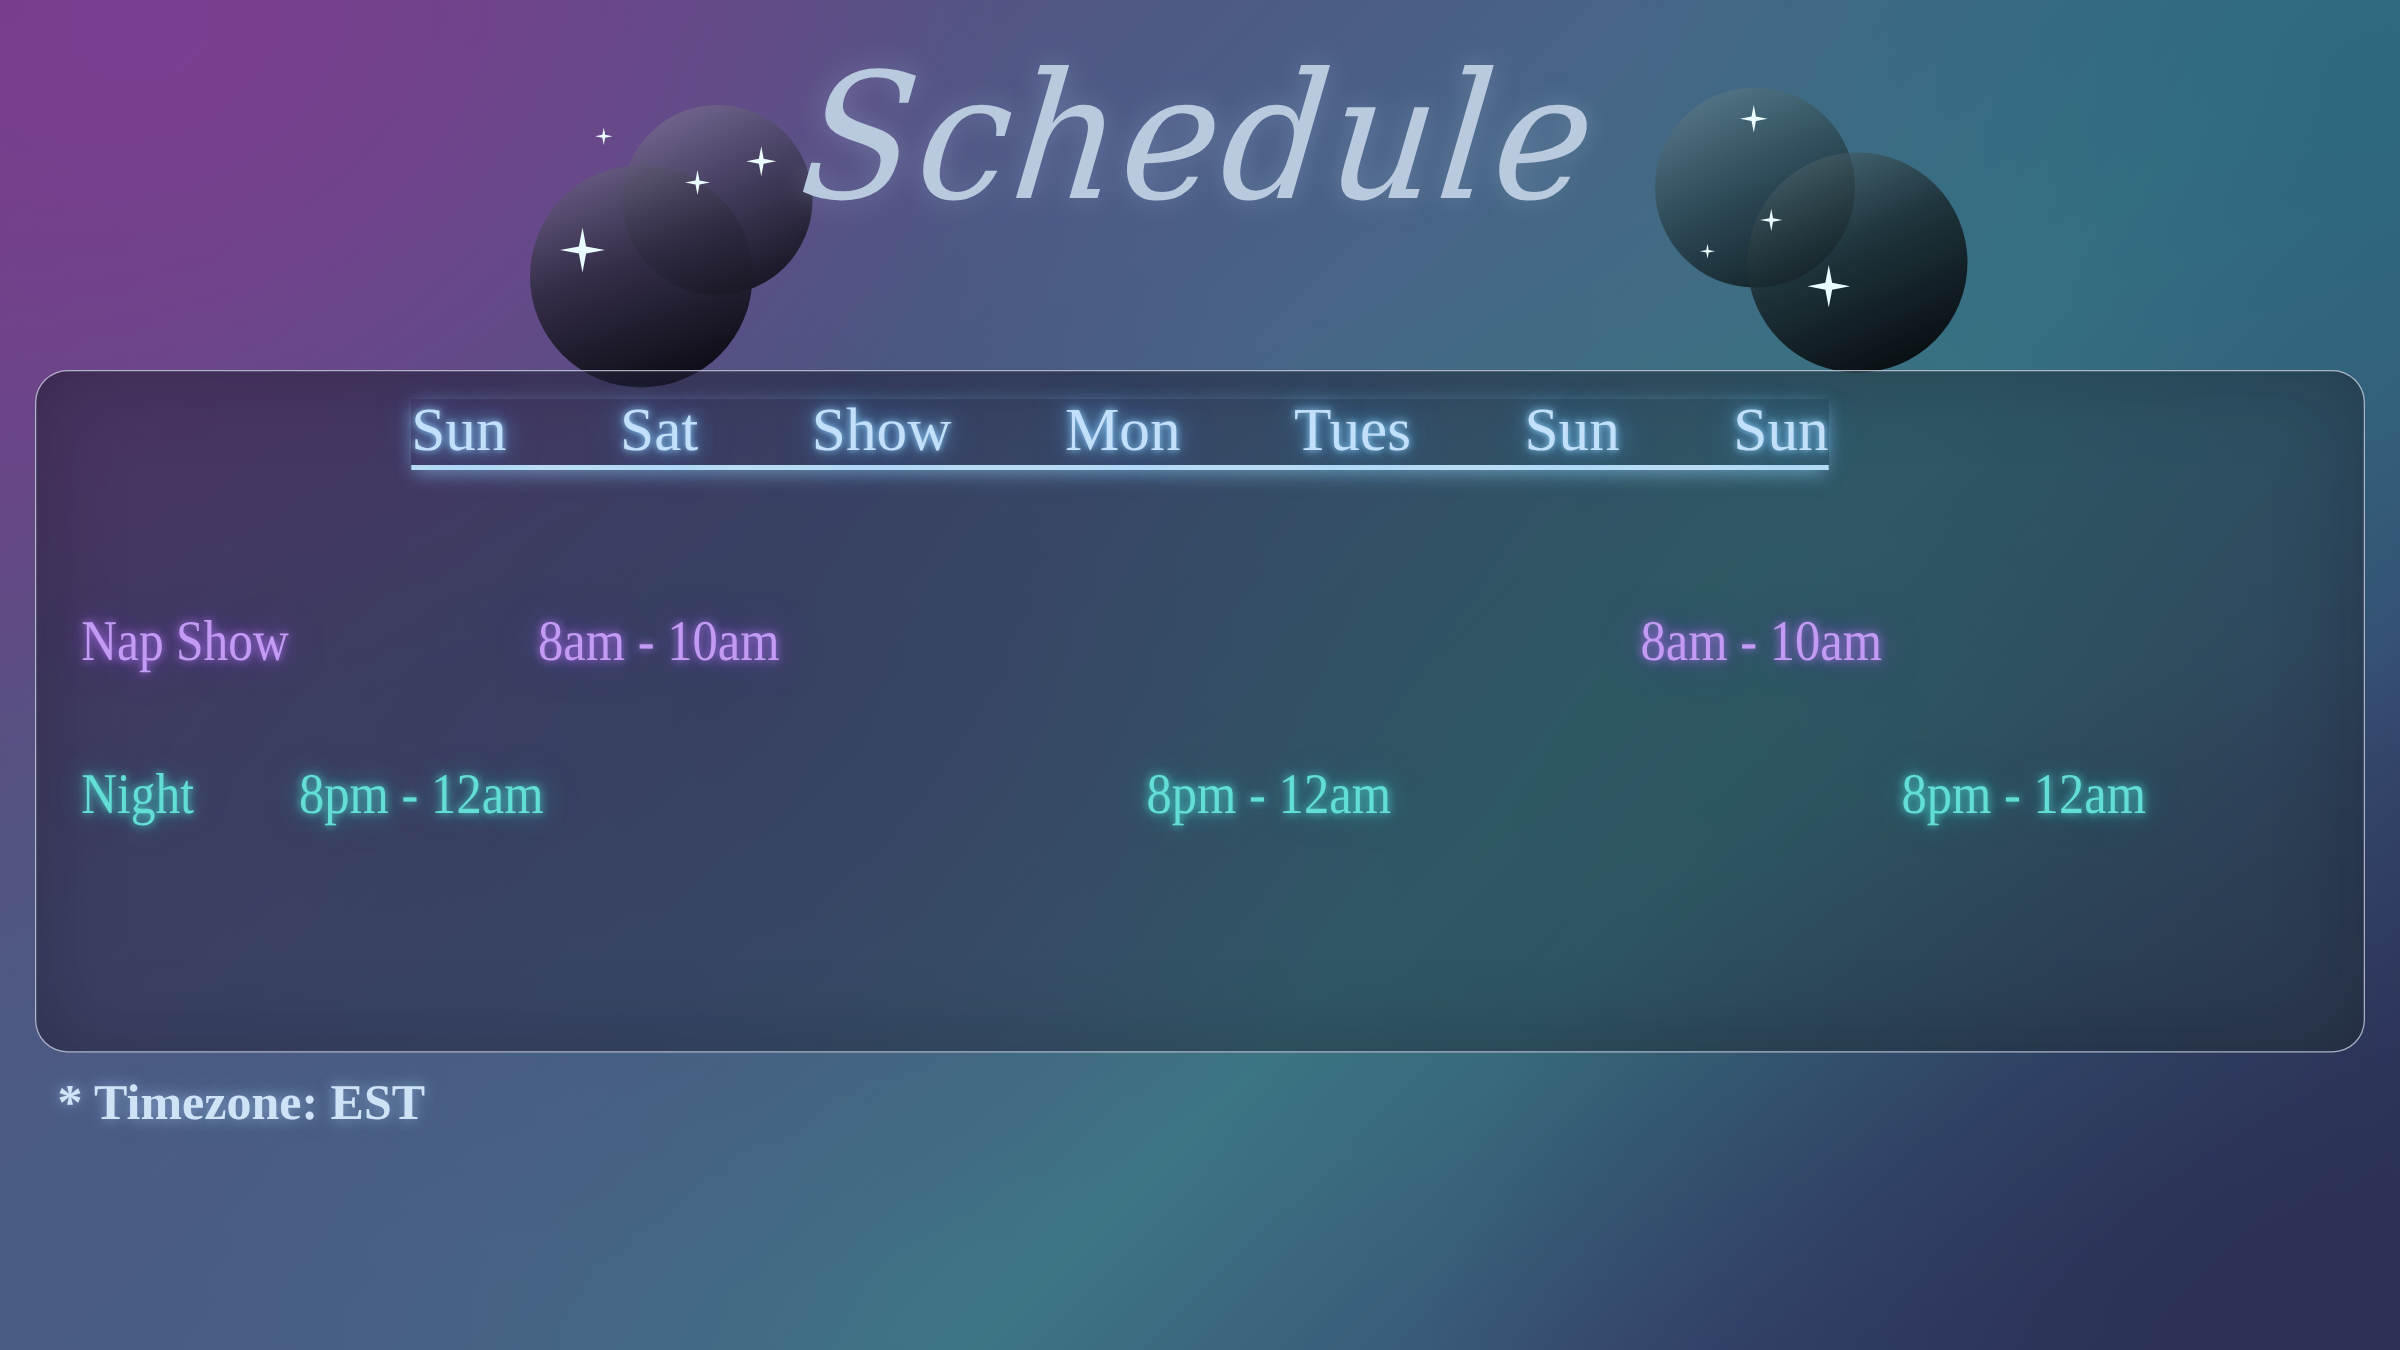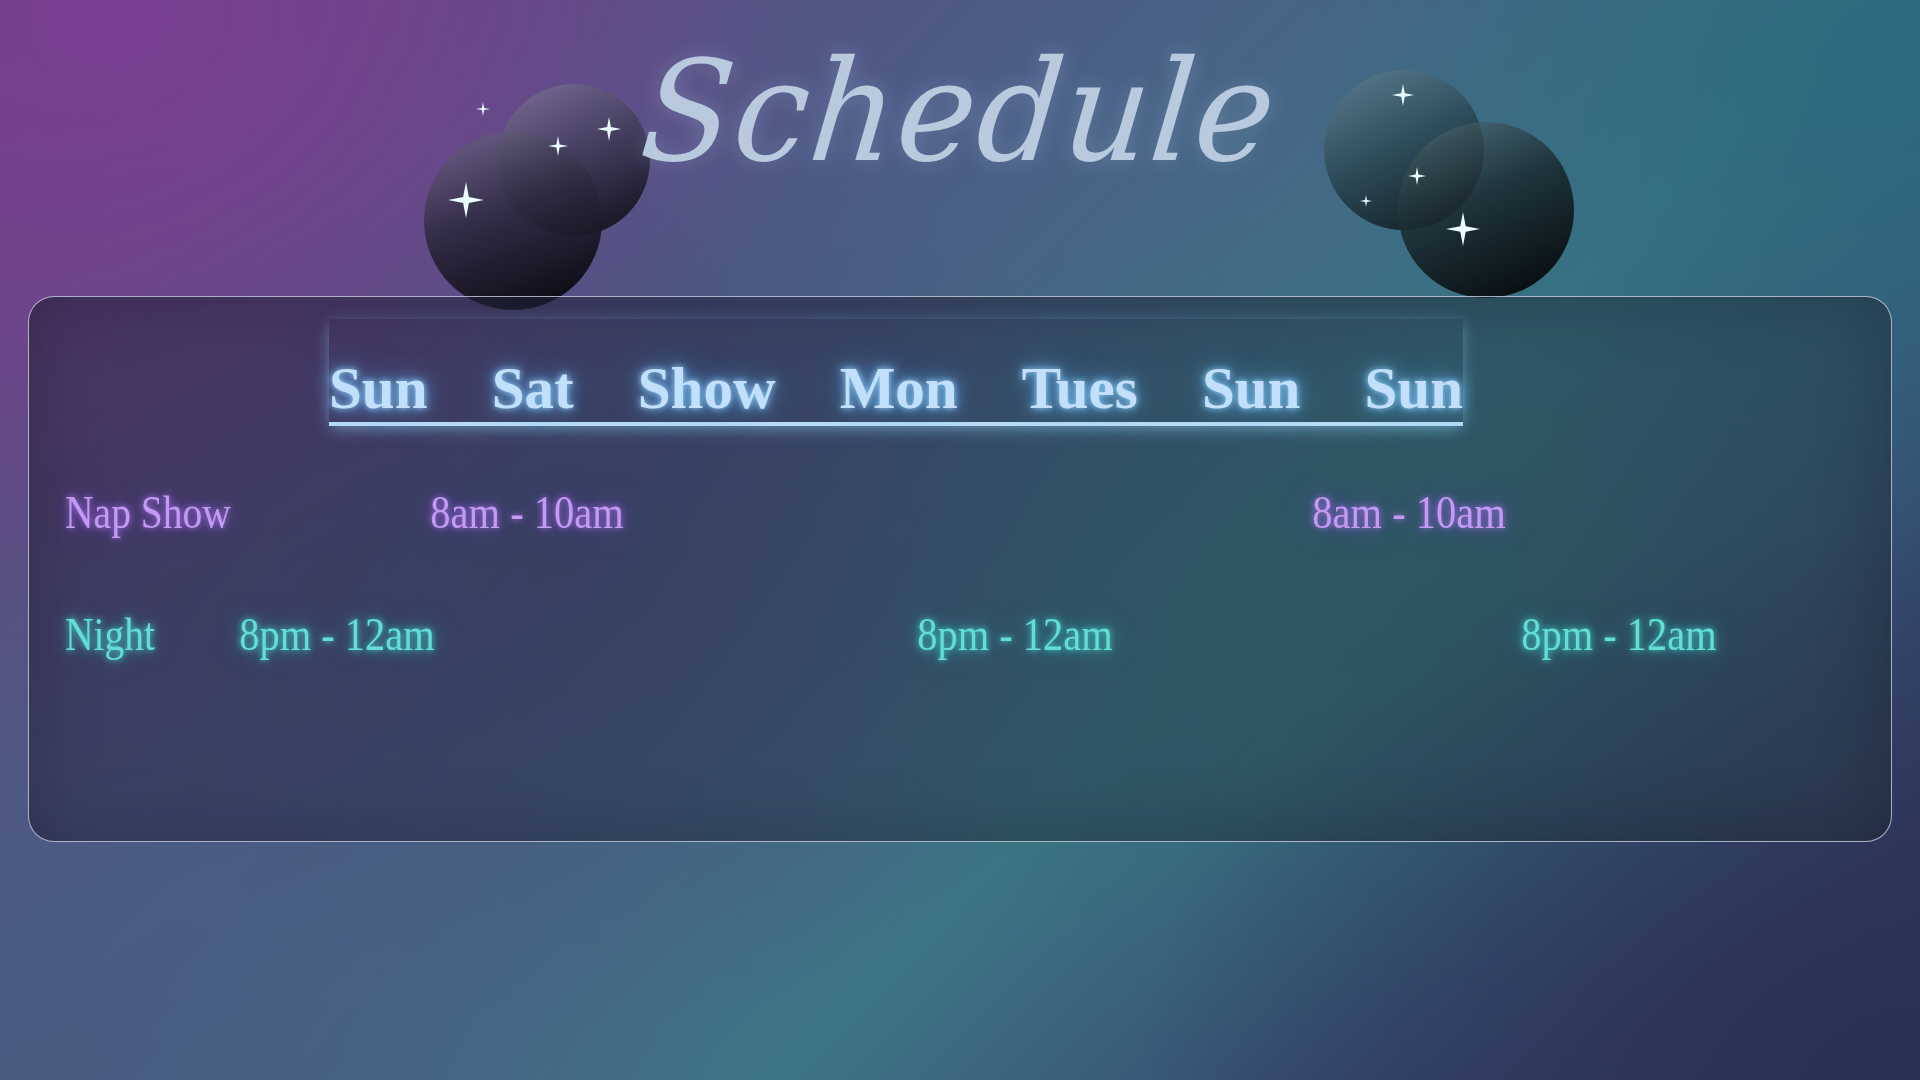--- a/index.html
+++ b/index.html
@@ -102,30 +102,29 @@
     width:1134px;
     display:flex;
     justify-content:space-between;
     align-items:flex-end;
     border-bottom:4px solid #b9dcf5;
     padding-bottom:4px;
     box-shadow:0 4px 14px -2px rgba(150,215,255,0.55);
   }
   .day {
     font-family:"Liberation Serif", serif;
-    font-weight:700;
-    font-size:59px;
+    font-weight:400;
+    font-size:49px;
     line-height:1.0;
     color:#c2e0fb;
     text-shadow:
        0 0 6px rgba(150,215,255,0.95),
        0 0 16px rgba(110,190,255,0.75),
        0 0 34px rgba(80,170,255,0.45);
     white-space:nowrap;
-    margin-top:40px;
   }
 
   
   .srow {
     position:absolute;
     left:0; width:100%;
     height:60px;
   }
   #row-nap  { top:186px; }
   #row-night{ top:308px;text-decoration:underline; }
@@ -237,14 +236,15 @@
 
     <div class="srow" id="row-night">
       <span class="rlabel night-color" style="left:36px;">Night</span>
       <span class="slot night-color" style="left:148px; width:320px;">8pm - 12am</span>
       <span class="slot night-color" style="left:826px; width:320px;">8pm - 12am</span>
       <span class="slot night-color" style="left:1430px; width:320px;">8pm - 12am</span>
     </div>
 
   </div>
 
+  <div id="timezone">* Timezone: EST</div>
 
 </div>
 
 </body></html>

